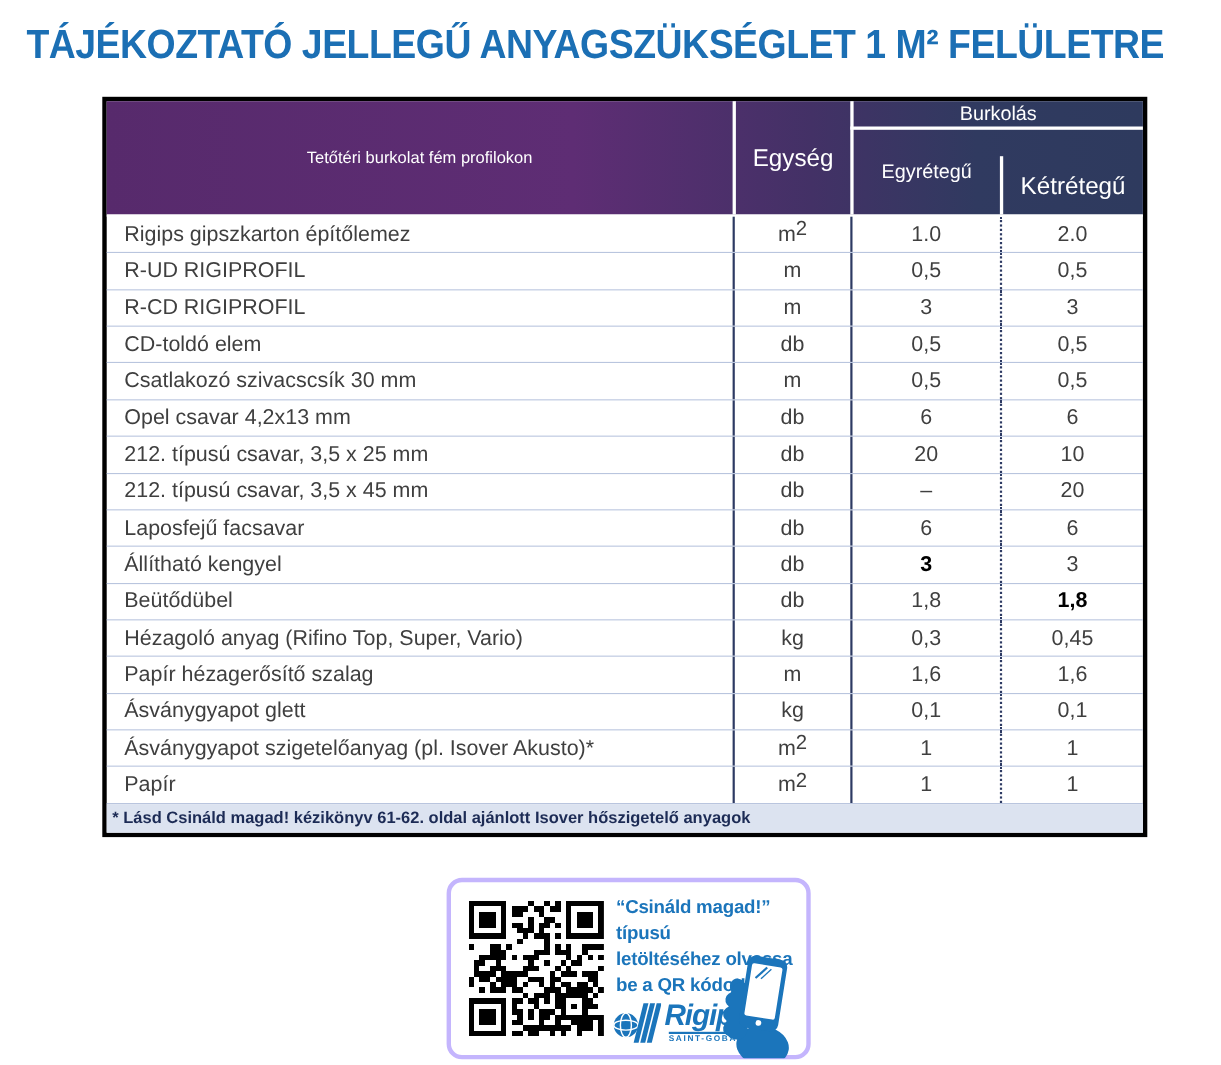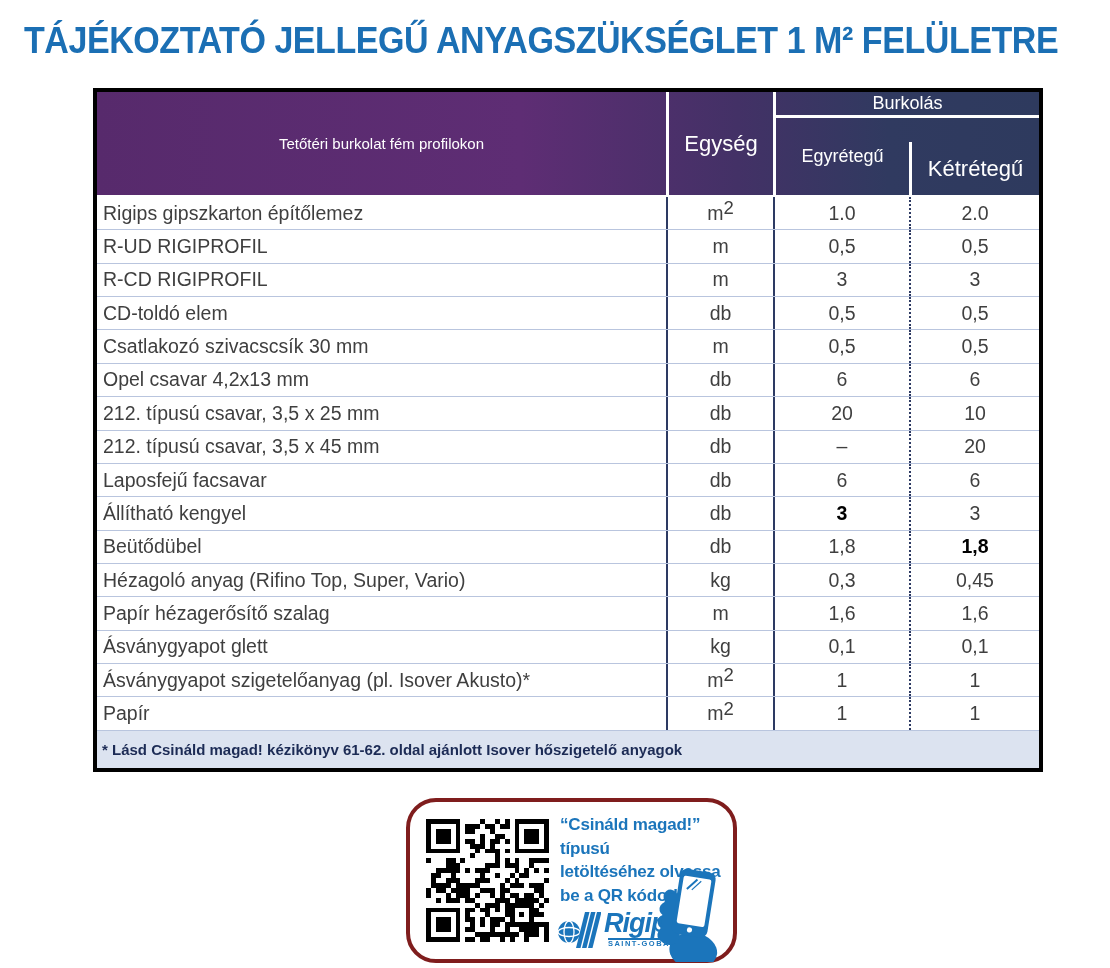--- a/index.html
+++ b/index.html
@@ -35,37 +35,37 @@
   .h-single{grid-column:3;grid-row:2;border-left:3px solid #fff;font-size:18px;}
   .h-double{grid-column:4;grid-row:2;border-left:3px solid #fff;font-size:22px;margin-top:24px;}
 
   .trow{
     display:grid;
     grid-template-columns:569px 107px 136px 130px;
     height:33.37px;box-sizing:border-box;
     border-bottom:1px solid #b9c5de;
   }
   .trow > div{box-sizing:border-box;display:flex;align-items:center;color:#3f3f3f;font-size:19.5px;}
-  .c-item{padding-left:6px;justify-content:flex-start;white-space:nowrap;overflow:hidden;}
+  .c-item{padding-left:16px;justify-content:flex-start;white-space:nowrap;overflow:hidden;}
   .c-unit{justify-content:center;border-left:2px solid #2d3a63;}
   .c-val{justify-content:center;border-left:2px solid #2d3a63;}
   .c-double{border-left:2px dotted #2d3a63 !important;}
   .c-unit sup{font-size:.95em;position:relative;top:-5px;line-height:0;}
   .strong{color:#000 !important;font-weight:bold;}
 
   .note-row{
-    height:37px;background:#dce3f0;display:flex;align-items:center;
+    height:26px;background:#dce3f0;display:flex;align-items:center;
     font-size:15px;font-weight:bold;color:#1c2b55;padding-left:5px;box-sizing:border-box;
     white-space:nowrap;
   }
 
   
   .qr-panel{
     position:absolute;left:406px;top:798px;width:331px;height:165px;
-    border:4px solid #7f1d1d;border-radius:30px;box-sizing:border-box;background:#fff;
+    border:4px solid #c4b5fd;border-radius:14px;box-sizing:border-box;background:#fff;
   }
   .qr-code{position:absolute;left:16px;top:17px;width:123px;height:123px;}
   .qr-caption{
     position:absolute;left:150px;top:11px;width:176px;
     color:#1b75bb;font-weight:bold;font-size:17px;line-height:23.5px;letter-spacing:-0.2px;
   }
   .rigips-logo{position:absolute;left:147px;top:106px;display:flex;align-items:center;}
   .rigips-wordmark{display:flex;flex-direction:column;margin-left:3px;line-height:1;}
   .rigips-name{color:#1b75bb;font-weight:bold;font-style:italic;font-size:27px;letter-spacing:-1px;}
   .rigips-sub{color:#1b75bb;font-weight:bold;font-size:7.5px;letter-spacing:1.5px;border-top:2px solid #1b75bb;margin-top:1px;align-self:flex-end;}

